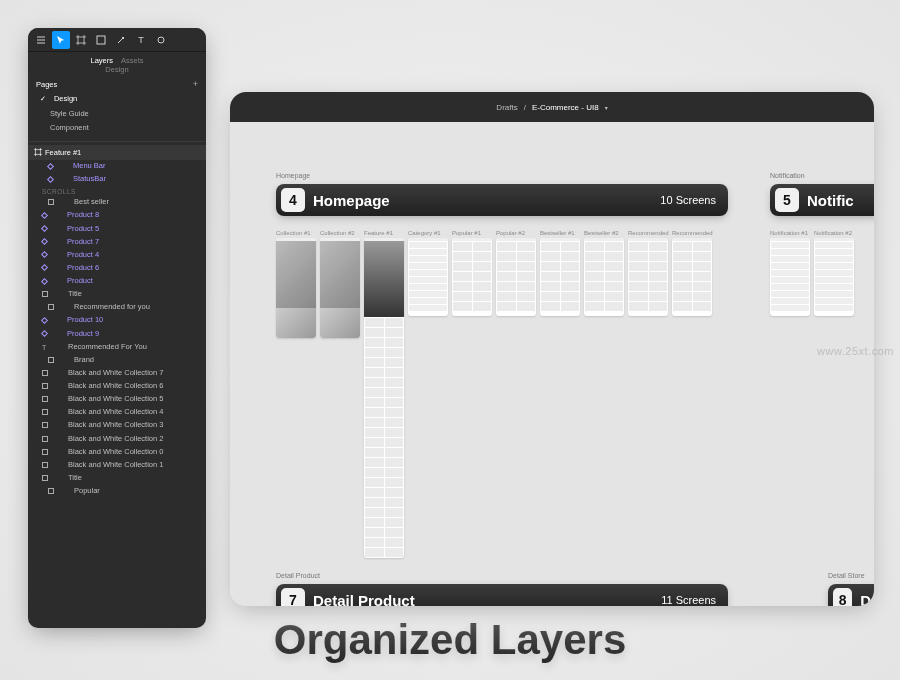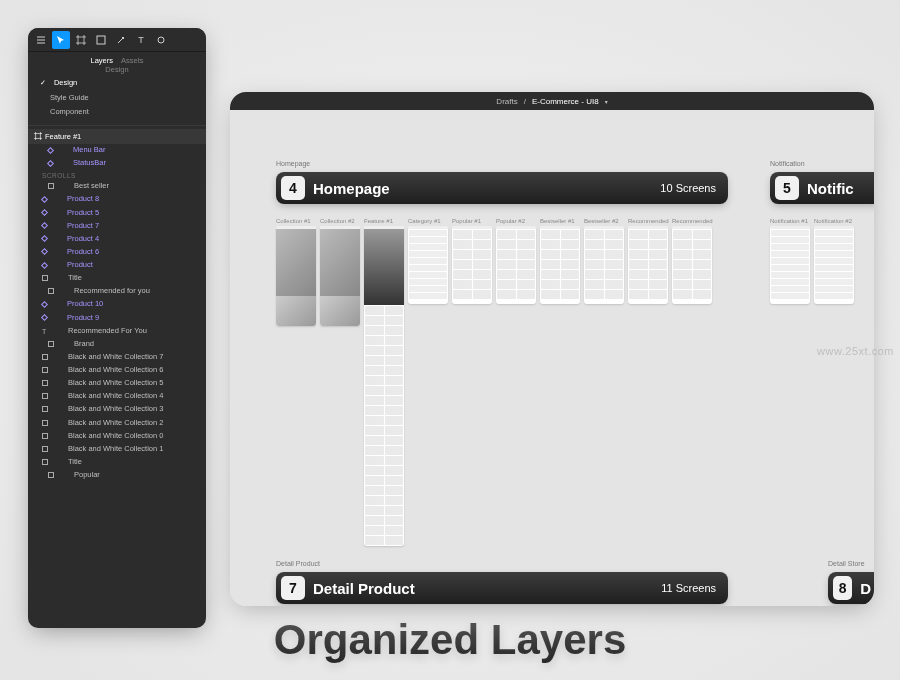--- a/index.html
+++ b/index.html
@@ -58,21 +58,21 @@
     position: absolute;
     top: 92px; left: 230px;
     width: 644px; height: 514px;
     background: #e4e4e4;
     border-radius: 16px;
     box-shadow: 0 6px 24px -4px rgba(0,0,0,.25);
     overflow: hidden;
     display:flex; flex-direction:column;
   }
   .canvas-topbar {
-    height: 18px; background:#2c2c2c;
+    height: 30px; background:#2c2c2c;
     color:#bdbdbd; font-size:8px;
     display:flex; align-items:center; justify-content:center; gap:6px;
   }
   .canvas-topbar b { color:#fff; font-weight:500; }
   .canvas-body { position:relative; flex:1; background:#e4e4e4; }
 
   .frame-label { position:absolute; font-size:7px; color:#777; }
 
   .section-pill {
     position:absolute; height:32px;
@@ -157,20 +157,24 @@
   </div>
 
   <div class="tabsrow">
     <div class="tabs">
       <span>Layers</span>
       <span>Assets</span>
     </div>
     <span>Design</span>
   </div>
 
+  <div class="section-head">
+    <span>Pages</span>
+    <span class="plus">+</span>
+  </div>
   <div class="pages-list" id="pages-list">
       <div class="page-item active">Design</div>
       <div class="page-item sub">Style Guide</div>
       <div class="page-item sub">Component</div>
     </div>
 
   <div class="divider"></div>
 
   <div class="feature-head">
     <svg width="8" height="8" viewBox="0 0 10 10">

